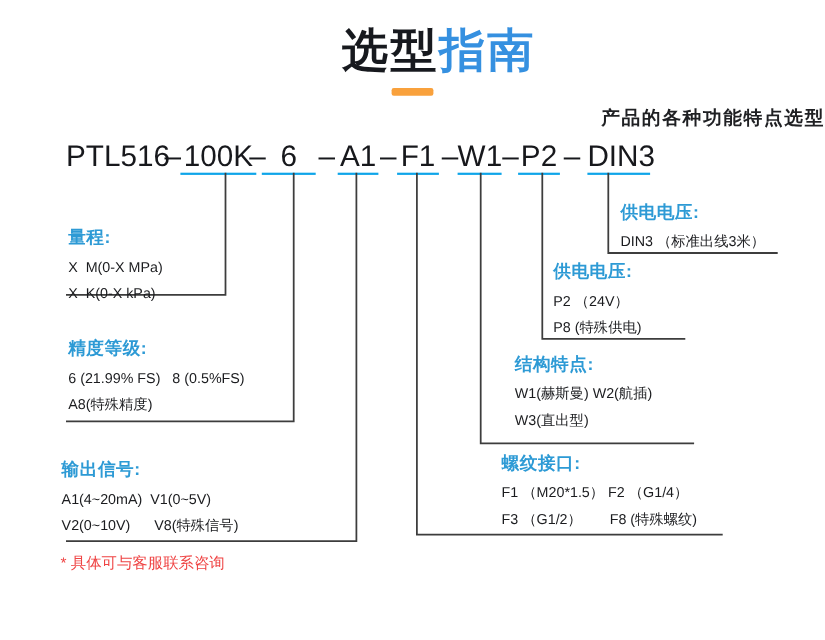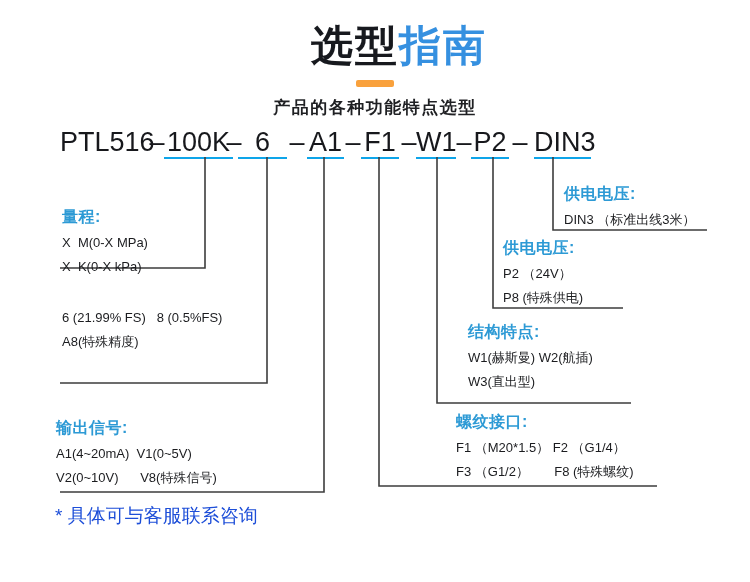--- a/index.html
+++ b/index.html
@@ -24,21 +24,21 @@
   }
   .title .t-black{color:#17191e;}
   .title .t-blue{color:var(--accent-blue,#3590e0);}
   .title-bar{
     position:absolute;left:356px;top:80px;
     width:38px;height:7px;border-radius:2px;
     background:var(--accent-orange,#f9a13c);
   }
   .subtitle{
     position:absolute;left:0;top:96px;width:100%;
-    text-align:center;
+    text-align:right;
     font-size:17px;font-weight:700;letter-spacing:1.5px;
     color:#1f2023;
   }
   
   .model-piece{
     position:absolute;top:128px;
     font-size:27px;font-weight:500;color:#17181c;
     line-height:28px;white-space:pre;
   }
   .model-seg{
@@ -59,21 +59,21 @@
     white-space:pre;letter-spacing:.5px;
   }
   .spec .spec-line{
     font-size:13px;color:#1b1c1f;
     line-height:20px;margin-bottom:4px;
     white-space:pre;
   }
   
   .footnote{
     position:absolute;left:55px;top:503px;
-    font-size:19px;color:#1d4ed8;white-space:pre;
+    font-size:14px;color:#ef4444;white-space:pre;
   }
 </style>
 </head>
 <body>
 
 <div id="stage" style="--accent-blue: #3590e0; --accent-orange: #f9a13c; --label-blue: #2d9ad5; --text: #1b1c1f; --line: #3d3d3d;">
 
   <div class="title"><span class="t-black">选型</span><span class="t-blue">指南</span></div>
   <div class="title-bar"></div>
   <div class="subtitle">产品的各种功能特点选型</div>
@@ -104,20 +104,21 @@
     <polyline points="553,157 553,230 707,230"></polyline>
   </svg>
 
   <div class="spec" style="left:62px;top:207px;">
     <div class="spec-label">量程:</div>
     <div class="spec-line">X  M(0-X MPa)</div>
     <div class="spec-line">X  K(0-X kPa)</div>
   </div>
 
   <div class="spec" style="left:62px;top:308px;">
+    <div class="spec-label">精度等级:</div>
     <div class="spec-line">6 (21.99% FS)   8 (0.5%FS)</div>
     <div class="spec-line">A8(特殊精度)</div>
   </div>
 
   <div class="spec" style="left:56px;top:418px;">
     <div class="spec-label">输出信号:</div>
     <div class="spec-line">A1(4~20mA)  V1(0~5V)</div>
     <div class="spec-line">V2(0~10V)      V8(特殊信号)</div>
   </div>
 

